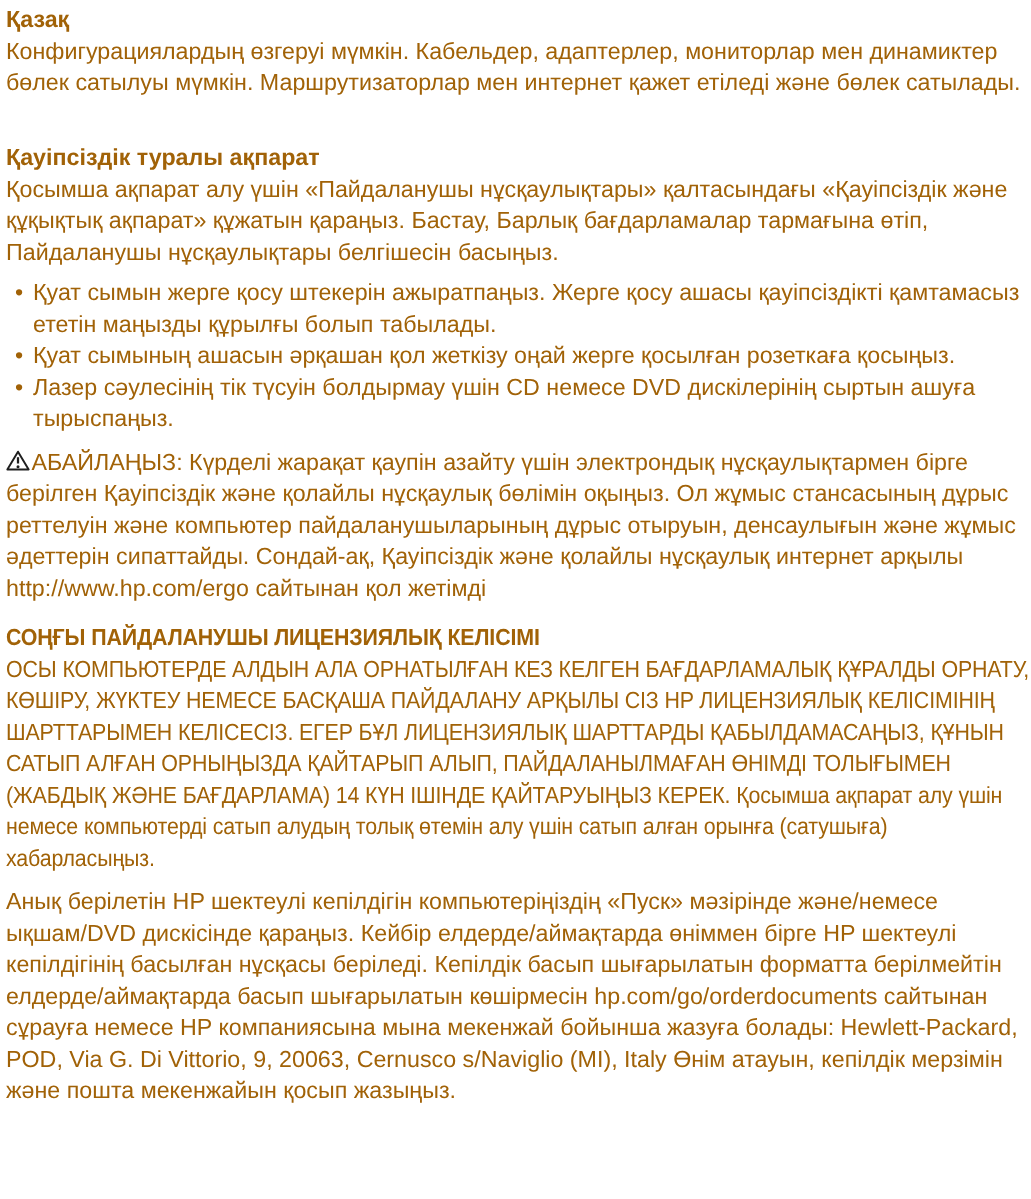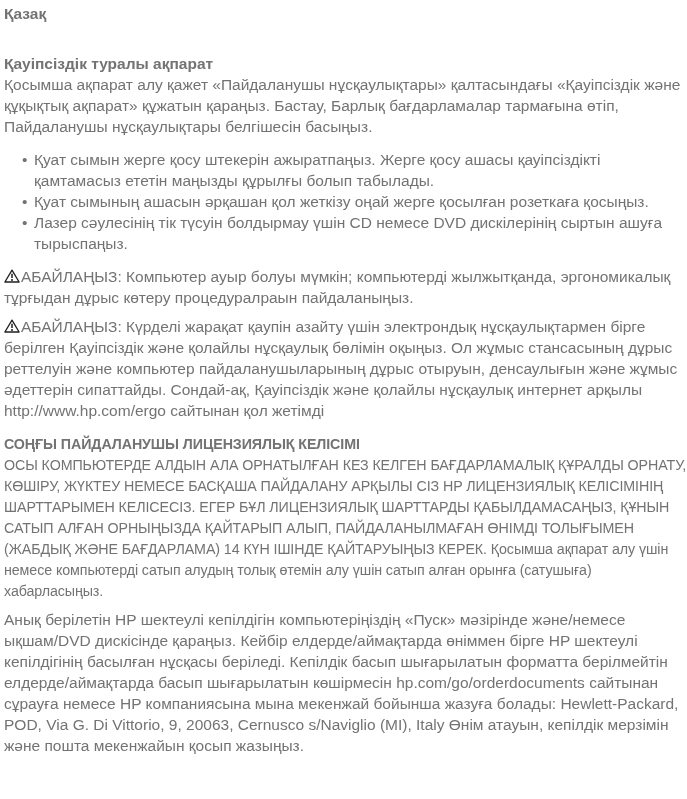--- a/index.html
+++ b/index.html
@@ -2,72 +2,66 @@
 <html><head>
 <meta charset="utf-8">
 <style>
   html,body { margin:0; padding:0; background:#ffffff; }
   .page {
     position:relative;
     box-sizing:border-box;
     width:687px; height:799px;
     padding:3px 6px 0 4px;
     background:#ffffff;
-    color:#737373;
+    color:#a16207;
     font-family:"Liberation Sans","DejaVu Sans",sans-serif;
     font-size:15.5px;
     line-height:21px;
     overflow:hidden;
   }
   .h { margin:0; font-size:15.5px; line-height:21px; font-weight:bold; }
   .para { margin:0; }
   .sec-gap { margin-top:29px; }
   .warn { margin-top:8px; }
   .warn.first { margin-top:6px; }
   .warn-head { margin:0; }
   .wicon { display:inline-block; width:17px; vertical-align:-1px; }
   .wicon svg { display:block; }
-  .bullets { margin:12px; padding:0; list-style:none; }
+  .bullets { margin:0; padding:0; list-style:none; }
   .bullets li { position:relative; padding-left:18px; }
   .bullets li::before { content:"\2022"; position:absolute; left:6px; }
   .eula-block {
     margin-top:12px;
     width:747px;
     transform:scaleX(0.92);
     transform-origin:0 0;
     letter-spacing:-0.1px;
   }
   .warranty { margin-top:8px; }
   b { font-weight:normal; }
 </style>
 </head>
 <body>
 
 <div class="page">
 
   <p class="h">Қазақ</p>
+  <p class="para">Конфигурациялардың өзгеруі мүмкін. Кабельдер, адаптерлер, мониторлар мен динамиктер бөлек сатылуы мүмкін. Маршрутизаторлар мен интернет қажет етіледі және бөлек сатылады.</p>
 
   <p class="h sec-gap">Қауіпсіздік туралы ақпарат</p>
-  <p class="para"><span>Қосымша ақпарат алу қажет </span><b>«Пайдаланушы нұсқаулықтары»</b><span> қалтасындағы «Қауіпсіздік және құқықтық ақпарат» құжатын қараңыз. </span><b>Бастау, Барлық бағдарламалар</b><span> тармағына өтіп, </span><b>Пайдаланушы нұсқаулықтары белгішесін басыңыз</b><span>.</span></p>
+  <p class="para"><span>Қосымша ақпарат алу үшін </span><b>«Пайдаланушы нұсқаулықтары»</b><span> қалтасындағы «Қауіпсіздік және құқықтық ақпарат» құжатын қараңыз. </span><b>Бастау, Барлық бағдарламалар</b><span> тармағына өтіп, </span><b>Пайдаланушы нұсқаулықтары белгішесін басыңыз</b><span>.</span></p>
 
   <div class="warn first">
     <ul class="bullets">
       <li>Қуат сымын жерге қосу штекерін ажыратпаңыз. Жерге қосу ашасы қауіпсіздікті қамтамасыз ететін маңызды құрылғы болып табылады.</li>
       <li>Қуат сымының ашасын әрқашан қол жеткізу оңай жерге қосылған розеткаға қосыңыз.</li>
       <li>Лазер сәулесінің тік түсуін болдырмау үшін CD немесе DVD дискілерінің сыртын ашуға тырыспаңыз.</li>
     </ul>
   </div>
 
-  <div class="warn">
-    <p class="warn-head"><span class="wicon"><svg width="16" height="14" viewBox="0 0 16 14" aria-hidden="true">
-            <path d="M8 1.1 L15.1 13 H0.9 Z" fill="none" stroke="#1f1f1f" stroke-width="1.3" stroke-linejoin="round"></path>
-            <line x1="8" y1="4.8" x2="8" y2="9" stroke="#1f1f1f" stroke-width="1.5"></line>
-            <circle cx="8" cy="11.1" r="1" fill="#1f1f1f"></circle>
-          </svg></span><b>АБАЙЛАҢЫЗ:</b><span><span> Компьютер ауыр болуы мүмкін; компьютерді жылжытқанда, эргономикалық тұрғыдан дұрыс көтеру процедуралраын пайдаланыңыз.</span></span></p>
-  </div>
 
   <div class="warn">
     <p class="warn-head"><span class="wicon"><svg width="16" height="14" viewBox="0 0 16 14" aria-hidden="true">
             <path d="M8 1.1 L15.1 13 H0.9 Z" fill="none" stroke="#1f1f1f" stroke-width="1.3" stroke-linejoin="round"></path>
             <line x1="8" y1="4.8" x2="8" y2="9" stroke="#1f1f1f" stroke-width="1.5"></line>
             <circle cx="8" cy="11.1" r="1" fill="#1f1f1f"></circle>
           </svg></span><b>АБАЙЛАҢЫЗ:</b><span><span> Күрделі жарақат қаупін азайту үшін электрондық нұсқаулықтармен бірге берілген Қауіпсіздік және қолайлы нұсқаулық бөлімін оқыңыз. Ол жұмыс стансасының дұрыс реттелуін және компьютер пайдаланушыларының дұрыс отыруын, денсаулығын және жұмыс әдеттерін сипаттайды. Сондай-ақ, Қауіпсіздік және қолайлы нұсқаулық интернет арқылы </span><b>http://www.hp.com/ergo</b><span> сайтынан қол жетімді</span></span></p>
   </div>
 
   <div class="eula-block">

